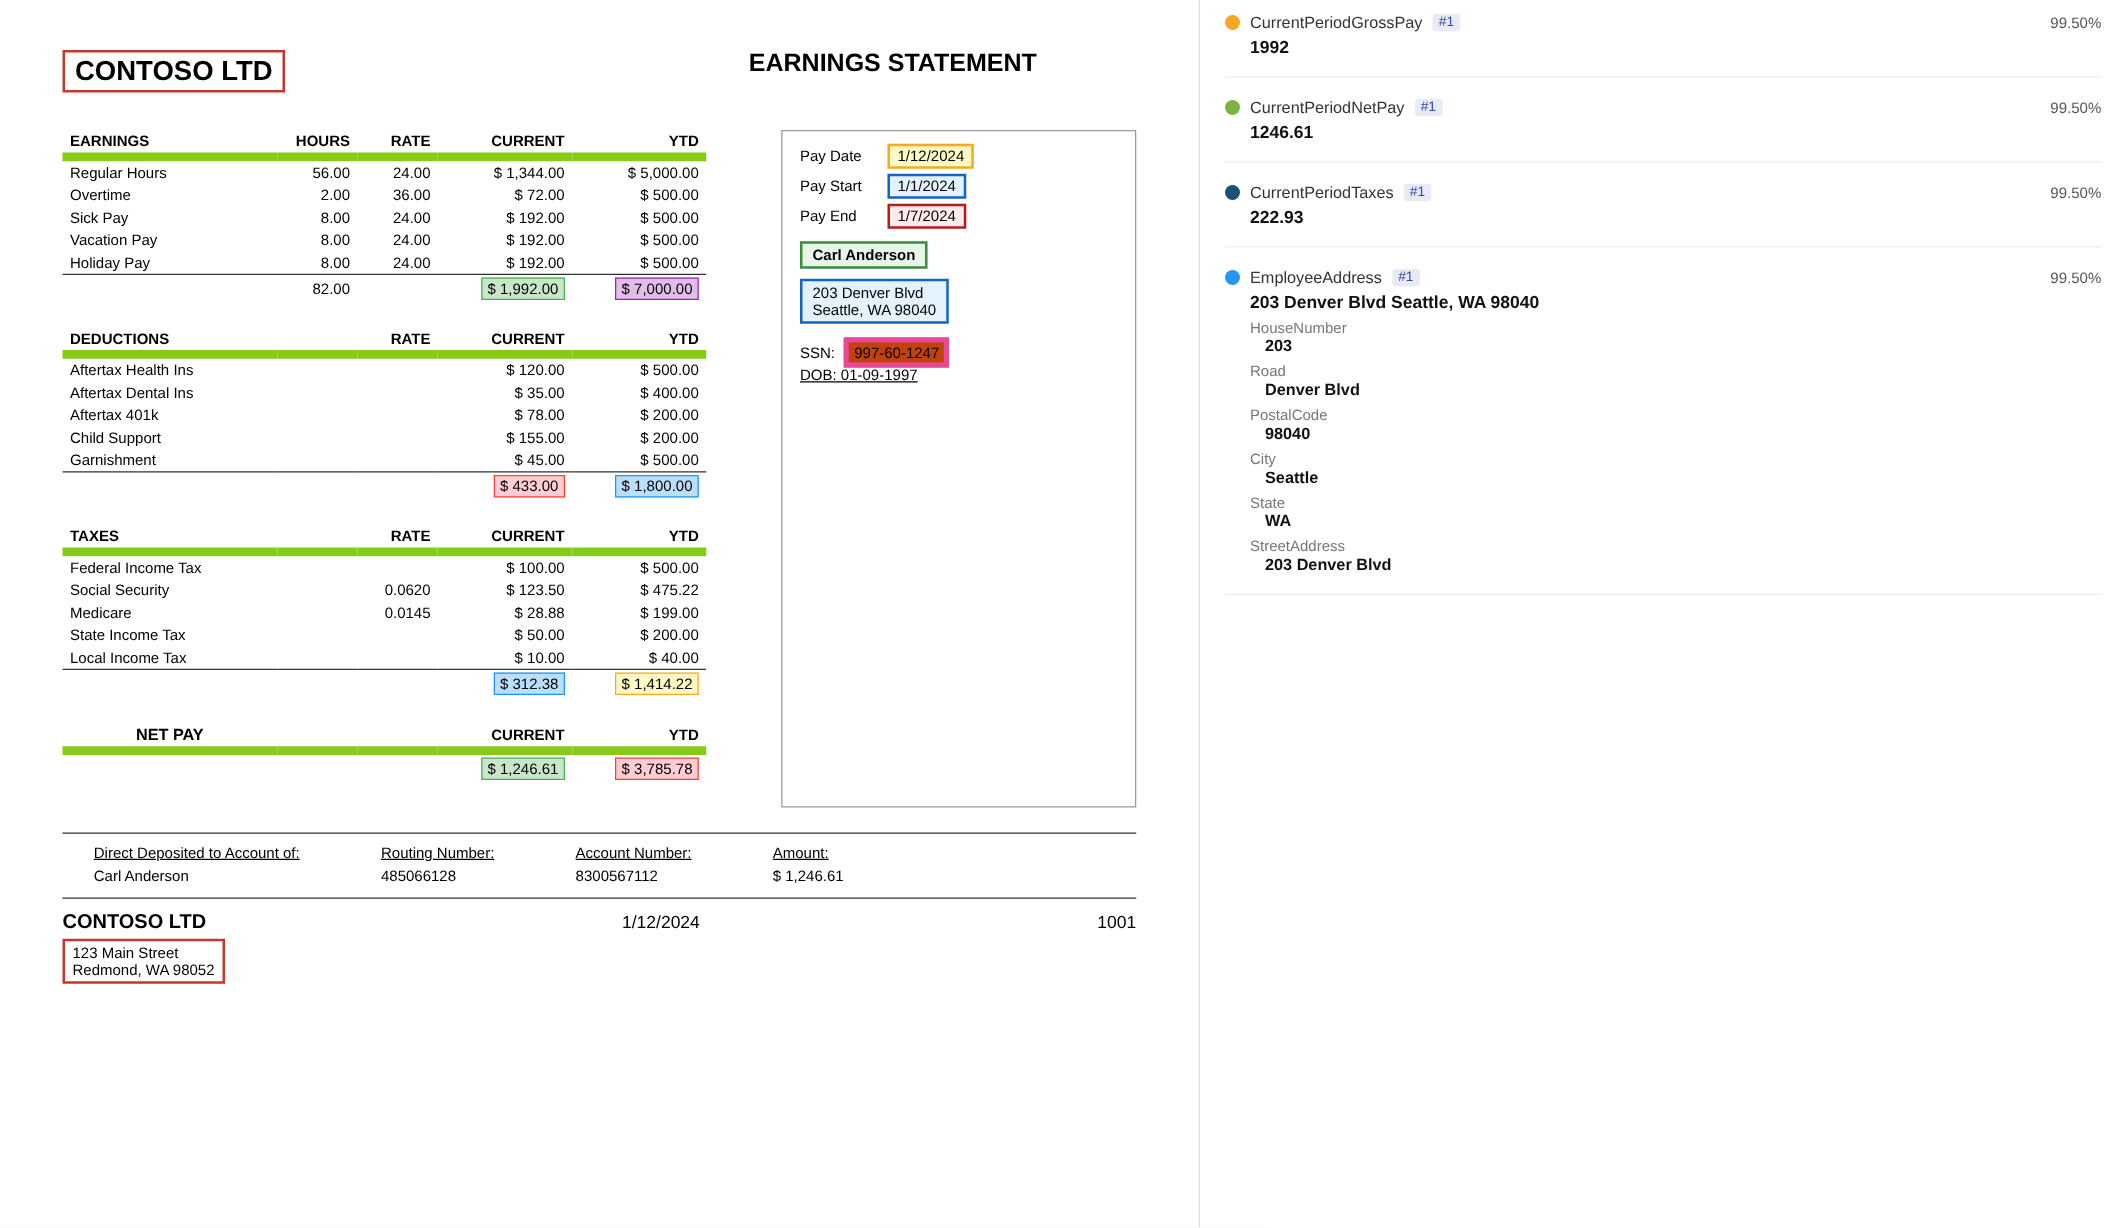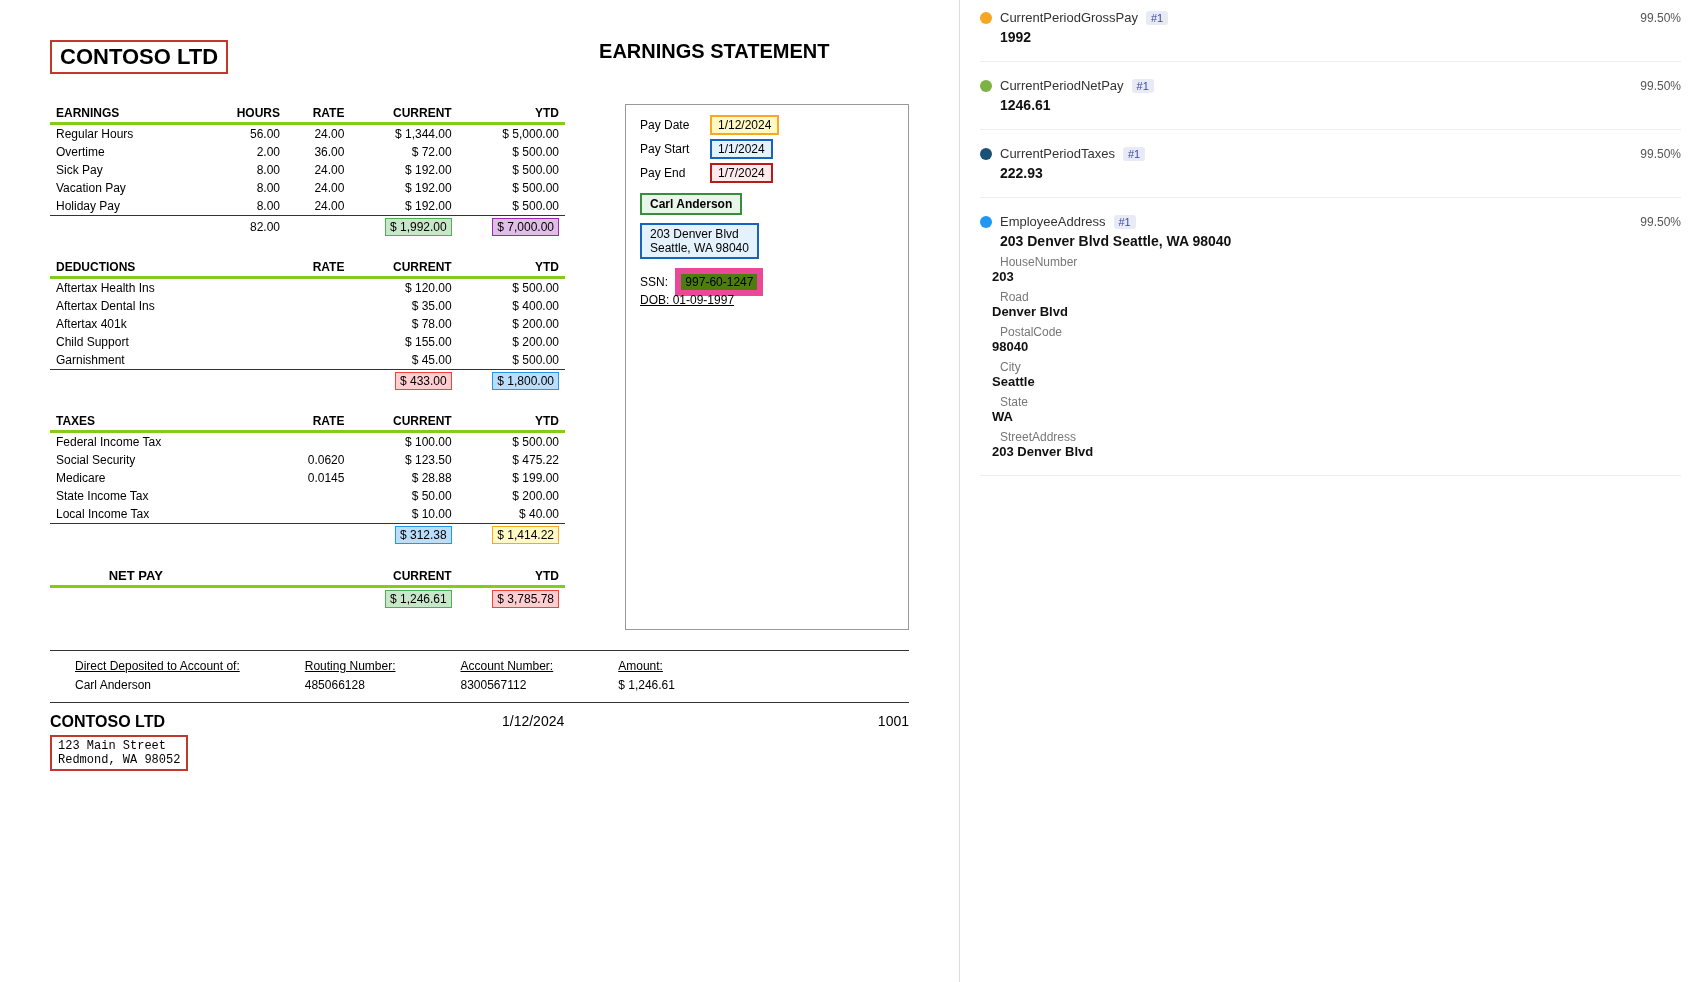--- a/index.html
+++ b/index.html
@@ -60,21 +60,21 @@
       width: 100%;
       border-collapse: collapse;
       margin-bottom: 20px;
     }
 
     .earnings-table th {
       font-weight: bold;
       font-size: 12px;
       text-align: right;
       padding: 2px 6px;
-      border-bottom: 3px solid #84cc16;
+      border-bottom: 7px solid #84cc16;
     }
 
     .earnings-table th:first-child {
       text-align: left;
     }
 
     .earnings-table td {
       font-size: 12px;
       padding: 2px 6px;
       text-align: right;
@@ -176,22 +176,22 @@
       margin-bottom: 8px;
       display: inline-block;
     }
 
     .ssn-row {
       font-size: 12px;
       margin-bottom: 2px;
     }
 
     .ssn-value {
-      background: #4d7c0f;
-      border: 6px solid #ec4899;
+      background: #c2410c;
+      border: 4px solid #ec4899;
       padding: 1px 4px;
       font-size: 12px;
     }
 
     .dob-row {
       font-size: 12px;
     }
 
     
     .deposit-section {
@@ -227,21 +227,20 @@
     .footer-company {
       font-weight: bold;
       font-size: 16px;
     }
 
     .footer-address-box {
       border: 2px solid #c0392b;
       padding: 2px 6px;
       font-size: 12px;
       margin-top: 4px;
-      font-family: Liberation Mono, monospace;
     }
 
     
     .field-group {
       margin-bottom: 16px;
       padding-bottom: 16px;
       border-bottom: 1px solid #eee;
     }
 
     .field-header {
@@ -296,21 +295,21 @@
       font-size: 12px;
       color: #777;
       margin-left: 20px;
       margin-top: 6px;
     }
 
     .sub-field-value {
       font-size: 13px;
       font-weight: bold;
       color: #111;
-      margin-left: 12px;
+      margin-left: 32px;
     }
   </style>
 </head>
 <body>
 
 <div class="doc-panel">
 
   <div style="display:flex; gap:60px; margin-bottom:10px;">
     <div style="flex:1;">
       <div class="company-title">CONTOSO LTD</div>

